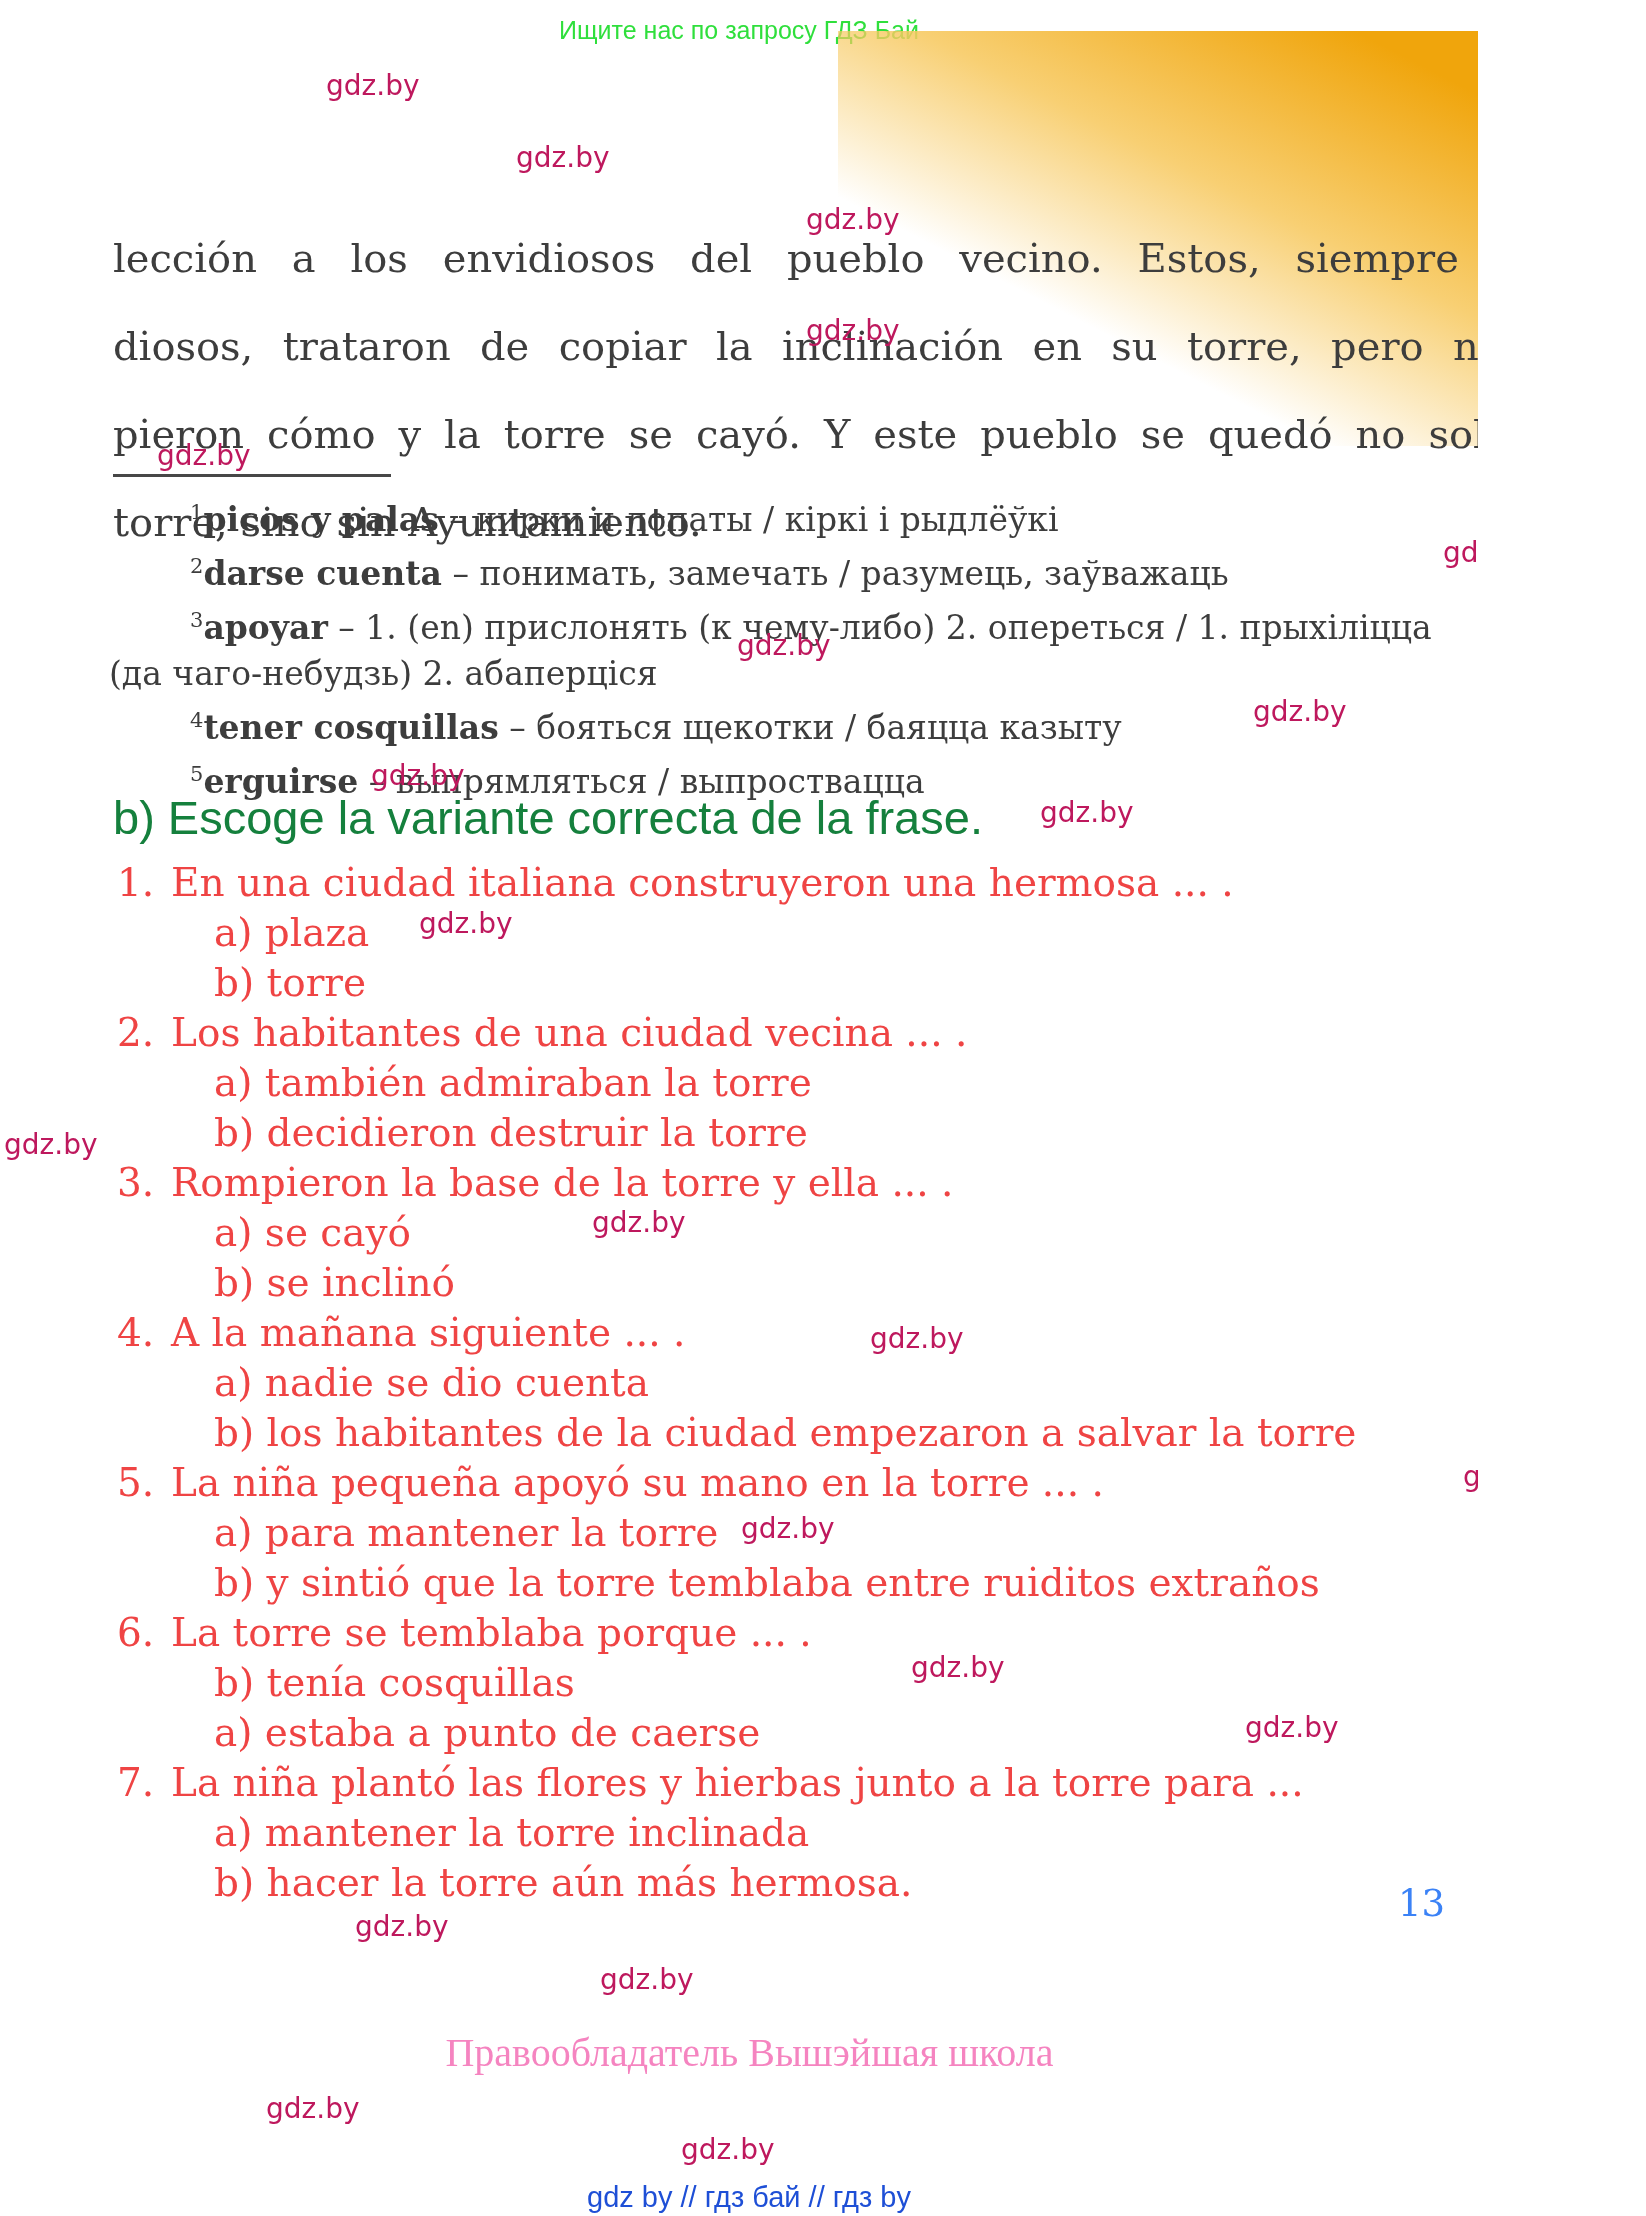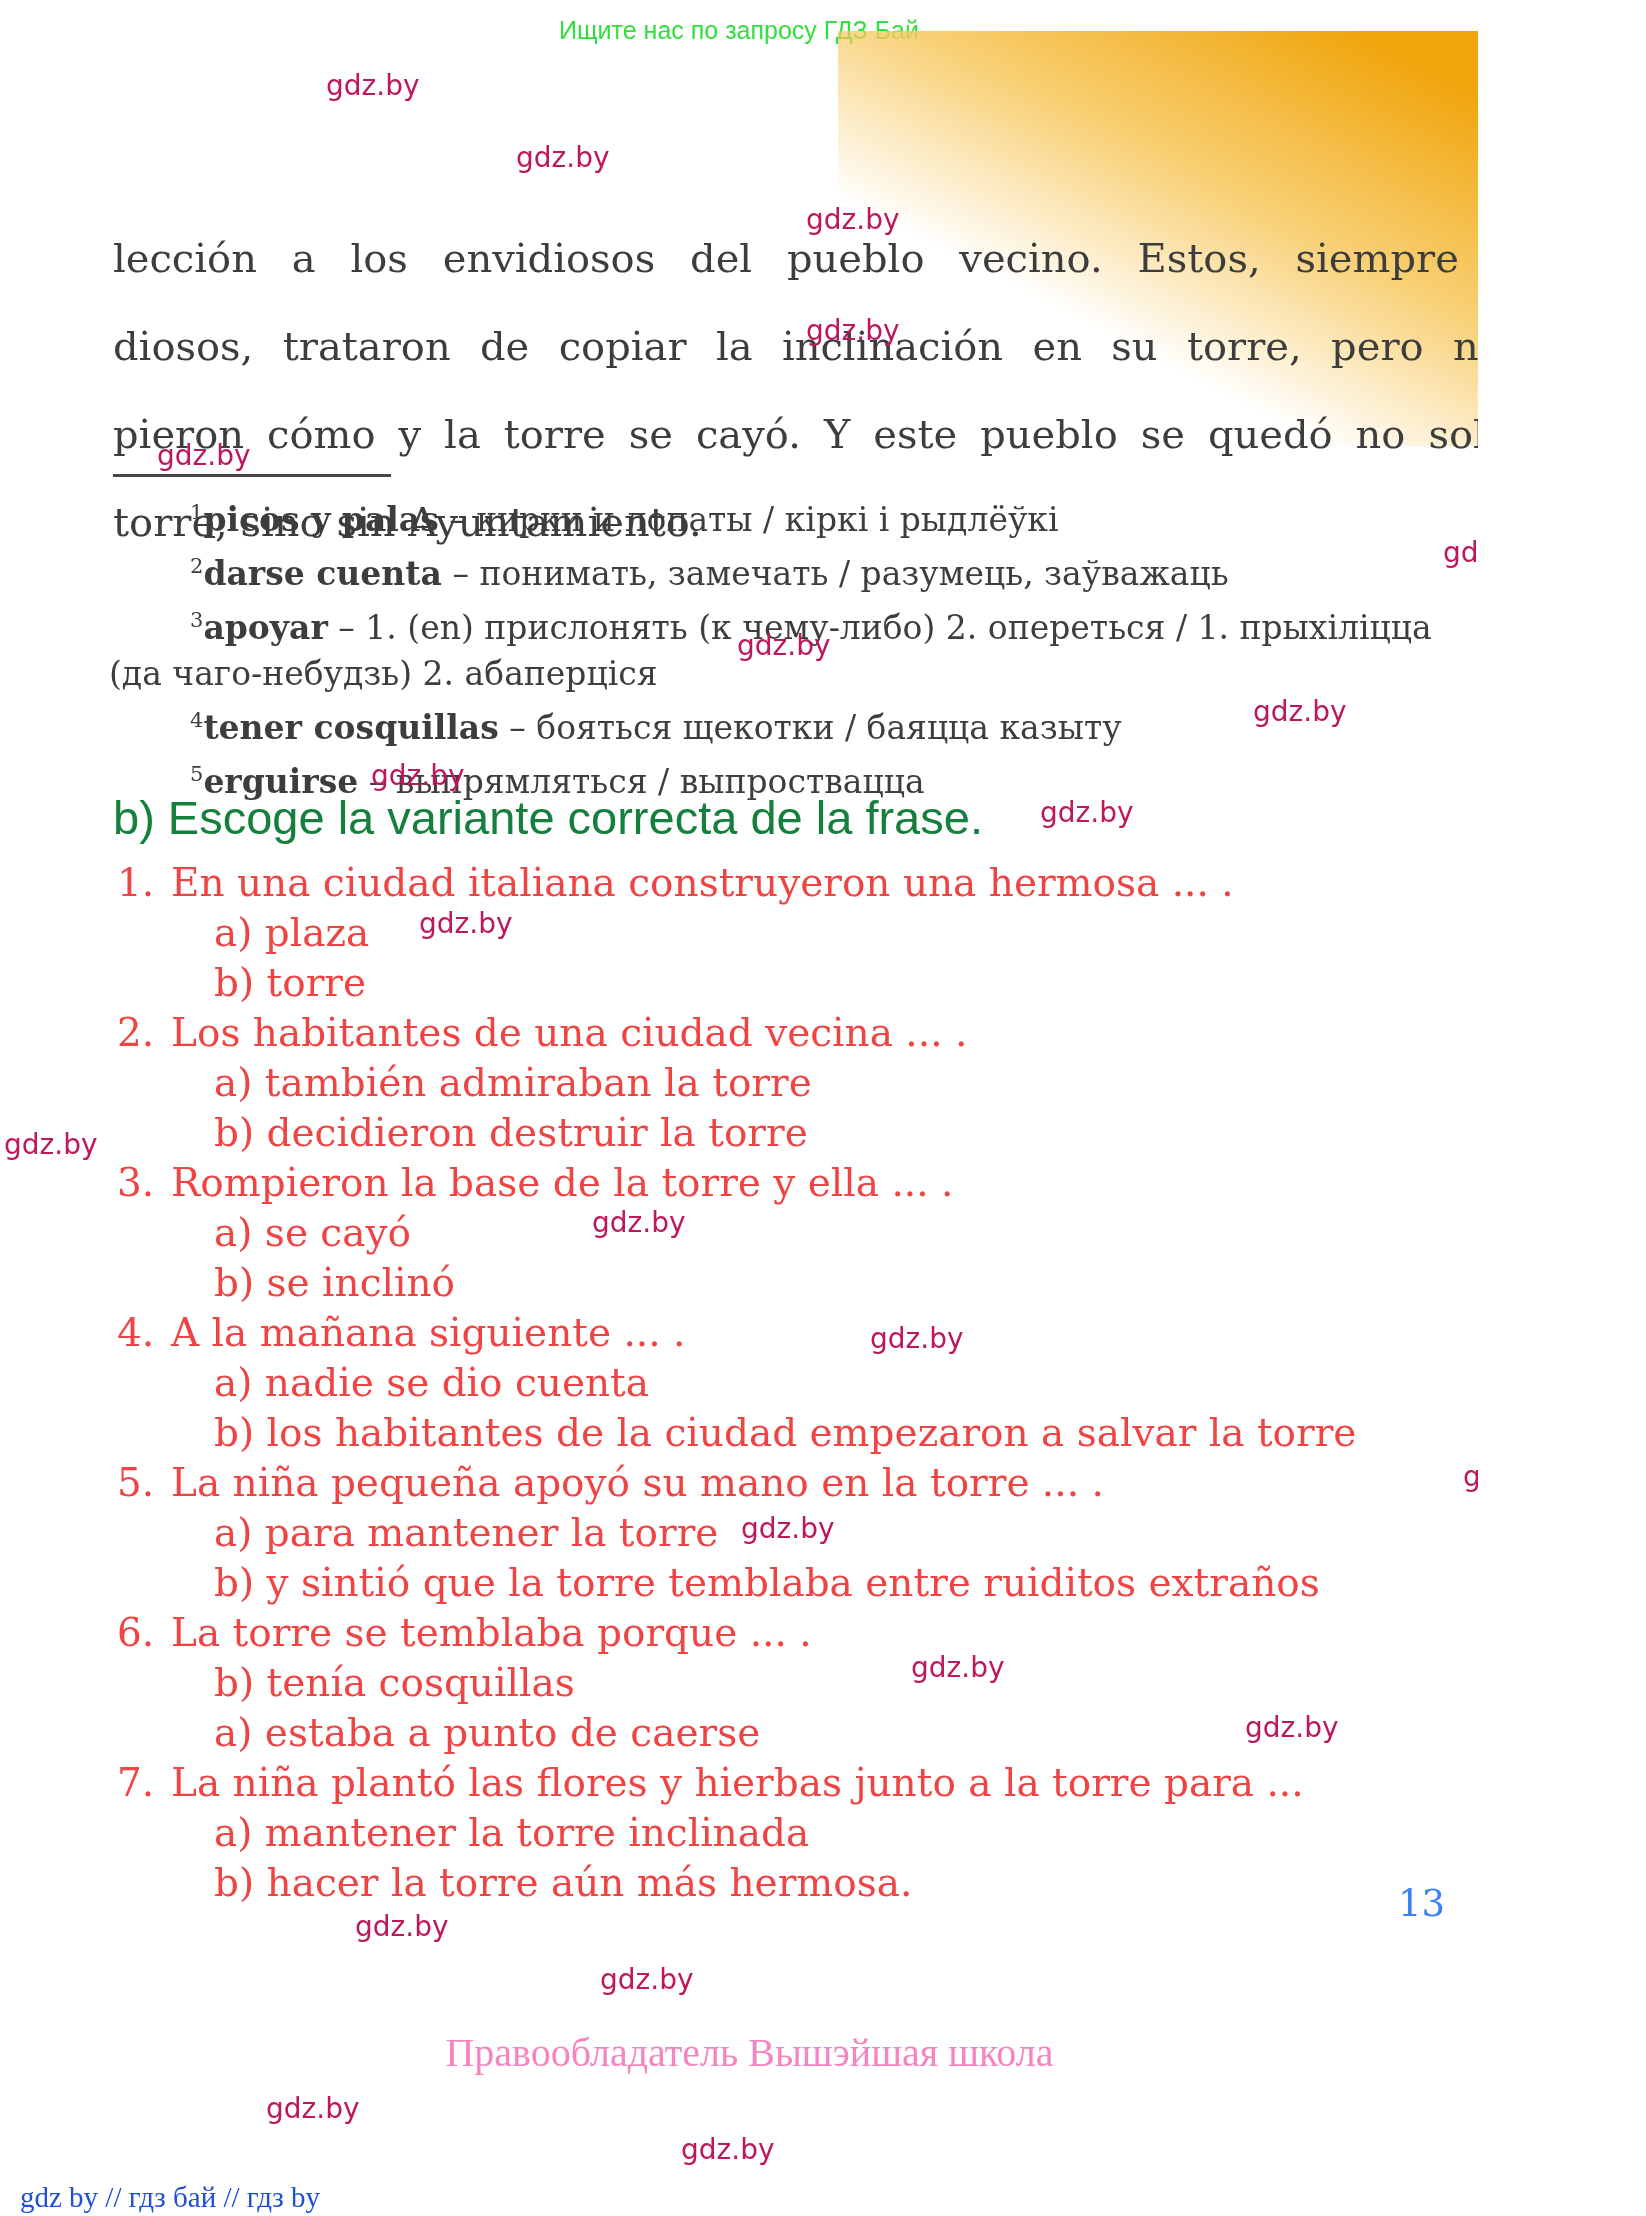--- a/index.html
+++ b/index.html
@@ -54,23 +54,23 @@
   .page-number {
     position:absolute; top:1882px; left:1398px; font-size:37px; color:#3b82f6;
   }
   .copyright {
     position:absolute; top:2029px; left:0; width:100%; text-align:center;
     padding-left:21px; box-sizing:border-box;
     font-family:Liberation Serif, serif; font-size:40px;
     color:var(--copy-pink,#f584c0);
   }
   .blue-links {
-    position:absolute; top:2181px; left:0; width:100%; text-align:left;
+    position:absolute; top:2181px; left:0; width:100%; text-align:center;
     padding-left:20px; box-sizing:border-box;
-    font-family:Liberation Serif, serif; font-size:29px;
+    font-family:Liberation Sans, sans-serif; font-size:29px;
     color:var(--links-blue,#1e4fd6);
   }
 </style>
 </head>
 <body>
 
 <div id="page">
 
   <div class="green-header">Ищите нас по запросу ГДЗ Бай</div>
 

